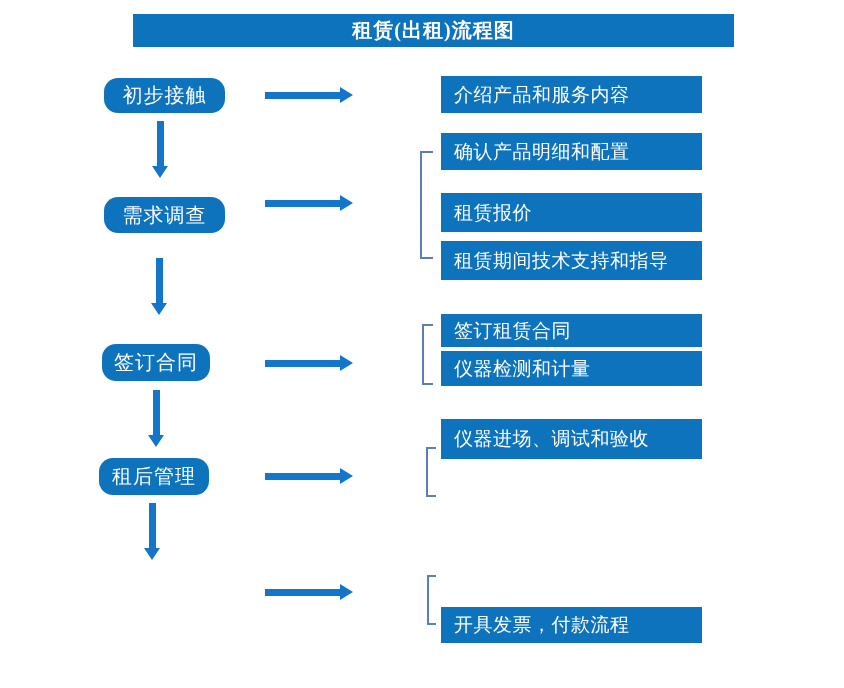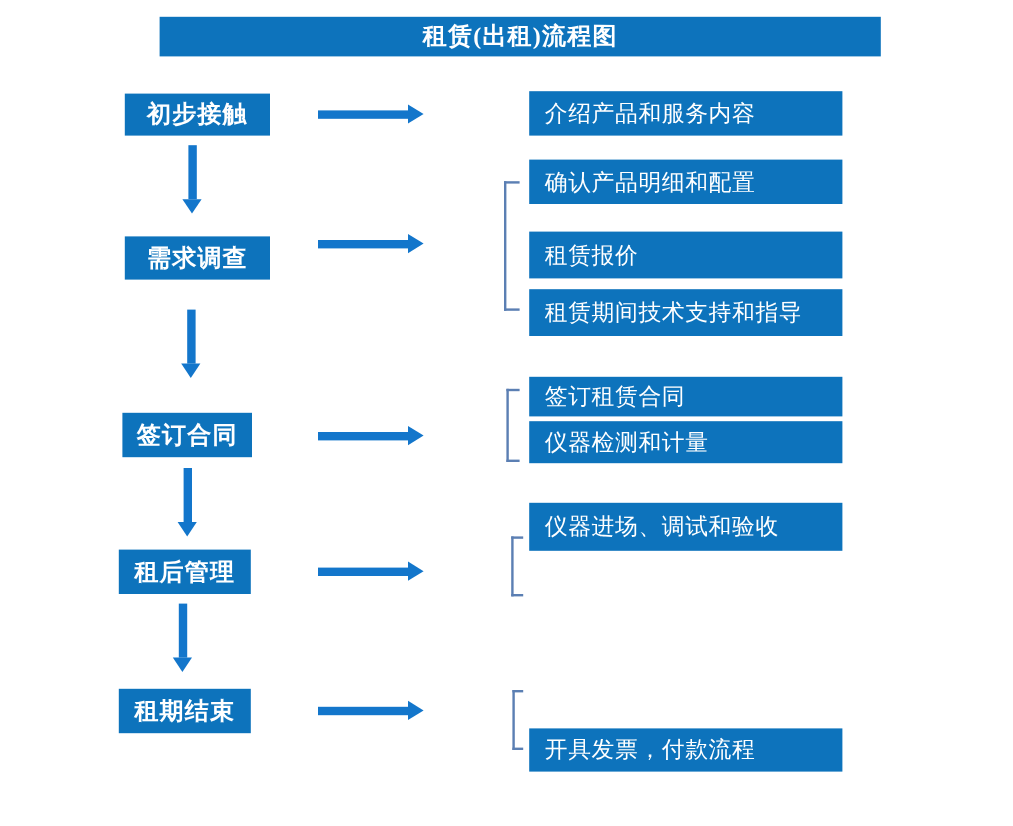--- a/index.html
+++ b/index.html
@@ -19,21 +19,21 @@
   .canvas{position:relative;width:844px;height:688px;background:var(--background);}
   .title-bar{
     position:absolute;left:101px;top:14px;width:601px;height:33px;
     background:var(--box-blue);color:var(--text-white);
     display:flex;align-items:center;justify-content:center;
     font-size:20px;font-weight:bold;letter-spacing:1px;margin-left:32px;
   }
   .lbox{
     position:absolute;background:var(--box-blue);color:var(--text-white);
     display:flex;align-items:center;justify-content:center;
-    font-size:20px;font-weight:bold;letter-spacing:1px;white-space:nowrap;
+    font-size:20px;font-weight:normal;letter-spacing:1px;white-space:nowrap;border-radius:14px;
   }
   .rbox{
     position:absolute;left:441px;width:261px;
     background:var(--box-blue);color:var(--text-white);
     display:flex;align-items:center;
     padding-left:13px;box-sizing:border-box;
     font-size:19px;font-weight:normal;letter-spacing:0.5px;white-space:nowrap;
   }
   .h-arrow{position:absolute;height:16px;display:flex;align-items:center;}
   .h-shaft{flex:1;height:7px;background:var(--arrow-blue);}
@@ -64,23 +64,20 @@
     <span>初步接触</span>
   </div>
   <div class="lbox" style="left:104px;top:197px;width:121px;height:36px">
     <span>需求调查</span>
   </div>
   <div class="lbox" style="left:102px;top:344px;width:108px;height:37px">
     <span>签订合同</span>
   </div>
   <div class="lbox" style="left:99px;top:458px;width:110px;height:37px">
     <span>租后管理</span>
-  </div>
-  <div class="lbox" style="left:99px;top:574px;width:110px;height:37px">
-    <span>租期结束</span>
   </div>
 
   <div class="v-arrow" style="left:152px;top:121px;height:57px">
     <div class="v-shaft"></div>
     <div class="v-head"></div>
   </div>
   <div class="v-arrow" style="left:151px;top:258px;height:57px">
     <div class="v-shaft"></div>
     <div class="v-head"></div>
   </div>

